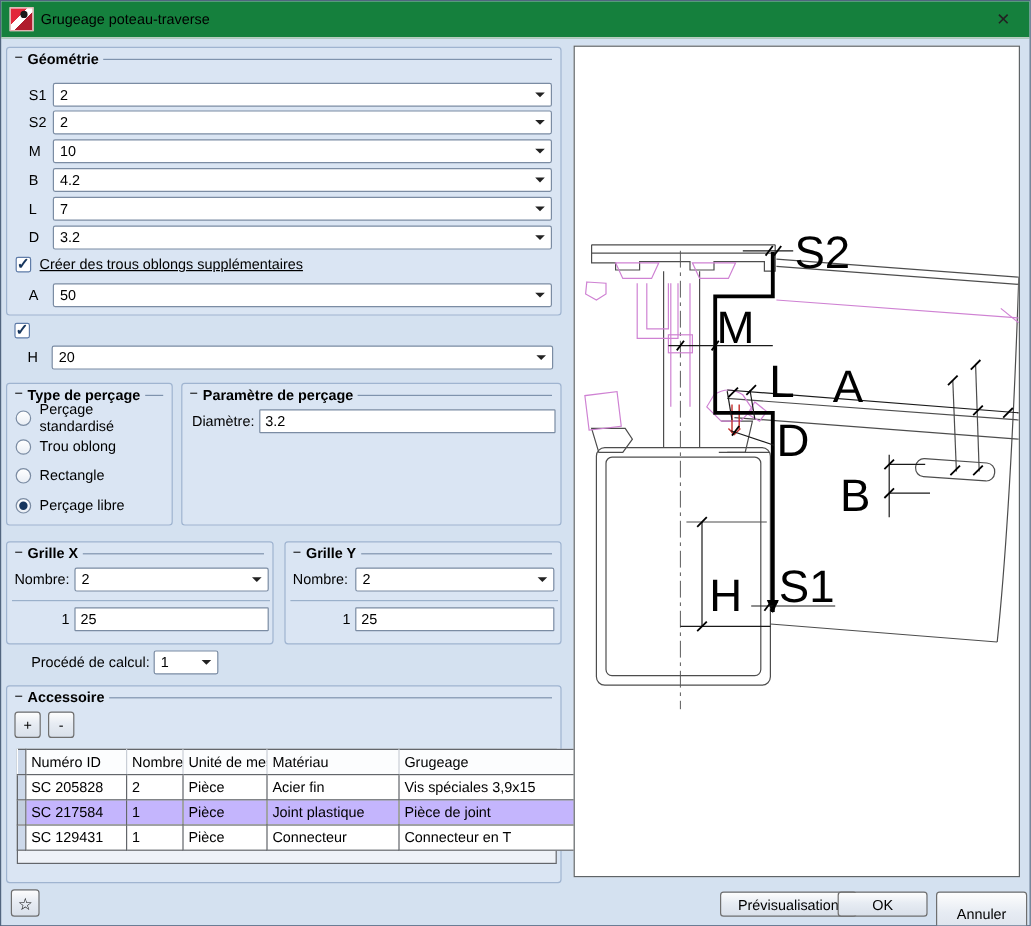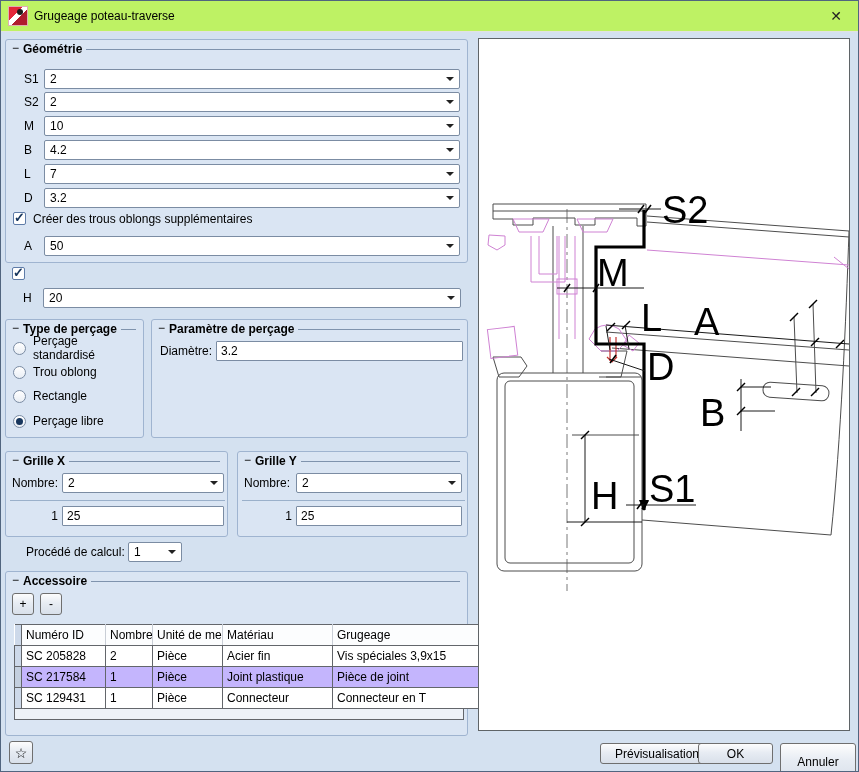--- a/index.html
+++ b/index.html
@@ -1,38 +1,38 @@
 <!DOCTYPE html>
 <html><head>
 <meta charset="utf-8">
 <style>
   html,body{margin:0;padding:0;background:#888;}
   .dlg{position:relative;width:859px;height:772px;background:#d4e1f0;border:1px solid #51657f;
        font-family:"Liberation Sans",sans-serif;font-size:12px;color:#000;box-sizing:border-box;overflow:hidden;}
   
-  .titlebar{position:absolute;left:0;top:0;right:0;height:30px;background:#bef264;border-bottom:1px solid #e2e2e2;}
+  .titlebar{position:absolute;left:0;top:0;right:0;height:30px;background:#15803d;border-bottom:1px solid #e2e2e2;}
   .app-icon{position:absolute;left:7px;top:5px;width:20px;height:20px;background:#fff;border:1px solid #e0b0b0;box-sizing:border-box;
             background-image:linear-gradient(135deg,#e2273a 38%,rgba(255,255,255,0) 38%),linear-gradient(315deg,#b01c2e 42%,rgba(255,255,255,0) 42%);}
   .app-icon:after{content:"";position:absolute;left:8px;top:2px;width:6px;height:6px;border-radius:50%;background:#1a1a1a;}
   .title-text{position:absolute;left:33px;top:8px;font-size:12px;}
   .close-x{position:absolute;right:13px;top:6px;width:18px;height:18px;text-align:center;line-height:18px;font-size:14px;color:#222;cursor:default;}
   
   .grp{position:absolute;border:1px solid #9fb4d0;border-radius:3px;background:#dae5f3;box-sizing:border-box;}
   .grp-hd{display:flex;align-items:center;gap:4px;padding:1px 7px 0 6px;font-weight:bold;height:16px;}
   .grp-hd .dash{font-weight:normal;margin-top:-3px;}
   .grp-hd .rule{flex:1;border-top:1px solid #7f93ad;margin-top:1px;}
   .row{position:absolute;left:0;right:0;height:20px;}
   .lbl{position:absolute;left:18px;top:3px;}
   .combo{position:absolute;top:0;height:20px;background:#fff;border:1px solid #7b8ca3;border-radius:2px;
          display:flex;align-items:center;padding:0 5px;box-sizing:border-box;}
   .combo .arr{margin-left:auto;width:0;height:0;border-left:4px solid transparent;border-right:4px solid transparent;border-top:4px solid #222;}
   .tinput{position:absolute;background:#fff;border:1px solid #7b8ca3;border-radius:1px;height:20px;display:flex;align-items:center;
           padding:0 4px;box-sizing:border-box;}
   
-  .check-row{position:absolute;display:flex;align-items:flex-start;gap:7px;height:16px;}
+  .check-row{position:absolute;display:flex;align-items:center;gap:7px;height:16px;text-decoration:underline;}
   .cbox{width:13px;height:13px;background:#fff;border:1px solid #5f7ca8;border-radius:2px;position:relative;box-sizing:border-box;}
   .cbox.on:after{content:"✓";position:absolute;left:0px;top:-3px;font-size:13px;font-weight:bold;color:#17365d;}
   .radio-row{position:absolute;display:flex;align-items:center;gap:7px;height:14px;}
   .rdot{width:13px;height:13px;border:1px solid #7b8ca3;border-radius:50%;background:linear-gradient(#fff,#e9eef5);position:relative;box-sizing:border-box;}
   .rdot.on:after{content:"";position:absolute;left:2px;top:2px;width:7px;height:7px;border-radius:50%;background:#17365d;}
   .sep{position:absolute;border-top:1px solid #9ab0ca;}
   
   .btn{position:absolute;background:linear-gradient(#fdfdfd,#e7ecf3 45%,#d9e0ea);border:1px solid #6f6f6f;border-radius:3px;
        display:flex;align-items:center;justify-content:center;box-sizing:border-box;font-size:12px;}
   

